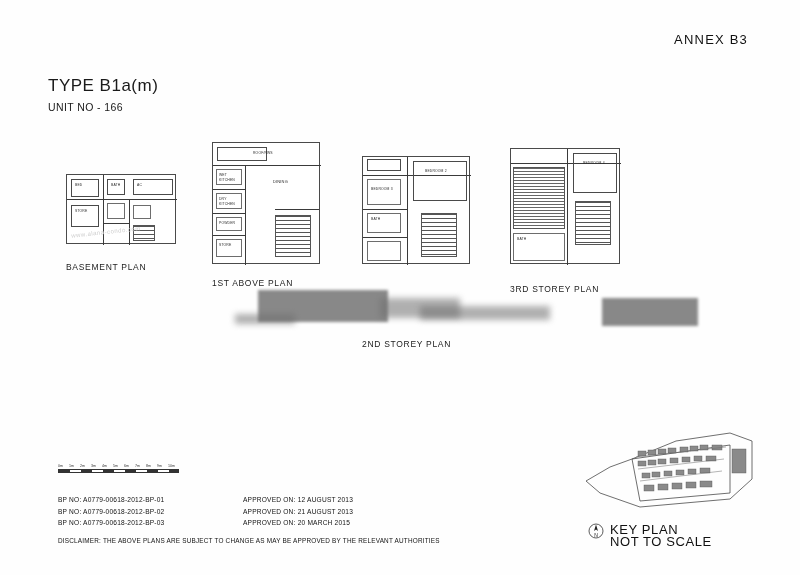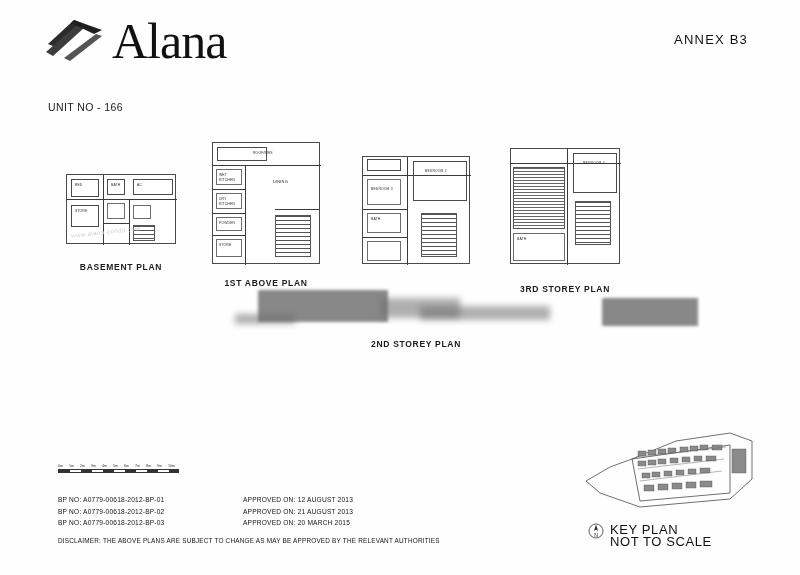--- a/index.html
+++ b/index.html
@@ -81,26 +81,25 @@
   }
   .plan-canvas {
     position: relative;
     border: 1px solid #4a4a4a;
     background: #fff;
     box-sizing: border-box;
   }
   .plan-caption {
     position: absolute;
     width: 100%;
-    text-align: center;
+    text-align: left;
     font-size: 8.5px;
     letter-spacing: 0.7px;
     color: #1b1b1b;
     white-space: nowrap;
-    font-weight: bold;
   }
 
   
   .w  { position: absolute; background: #3a3a3a; }
   .box { position: absolute; border: 1px solid #4a4a4a; box-sizing: border-box; }
   .boxthin { position: absolute; border: 1px solid #6d6d6d; box-sizing: border-box; }
   .rlabel {
     position: absolute;
     font-size: 3.4px;
     letter-spacing: 0.15px;
@@ -218,32 +217,22 @@
     top: 523px;
     width: 16px;
     height: 16px;
   }
 </style>
 </head>
 <body>
 
 <div class="page">
 
-  <div class="brand">
-    <div class="brand-mark">
-      <svg width="66" height="46" viewBox="0 0 66 46">
-        <path d="M4 26 L30 2 L40 6 L14 30 Z" fill="#2b2b2b"></path>
-        <path d="M2 34 L34 6 L41 9 L9 38 Z" fill="#3c3c3c"></path>
-        <path d="M30 2 L58 12 L50 16 L27 5 Z" fill="#1f1f1f"></path>
-        <path d="M20 40 L52 16 L58 18 L26 43 Z" fill="#555"></path>
-      </svg>
-    </div>
-    <div class="brand-name">Alana</div>
-  </div>
-
+
+  <div class="type-label">TYPE B1a(m)</div>
   <div class="unit-label">UNIT NO - 166</div>
   <div class="annex">ANNEX B3</div>
 
   <div class="plans">
 
     <div class="plan" style="left:66px; top:44px; width:110px;">
       <div class="plan-canvas" style="width:110px; height:70px;">
         <div class="w" style="left:0; top:24px; width:110px; height:1px;"></div>
         <div class="w" style="left:36px; top:0; width:1px; height:70px;"></div>
         <div class="w" style="left:62px; top:24px; width:1px; height:46px;"></div>

